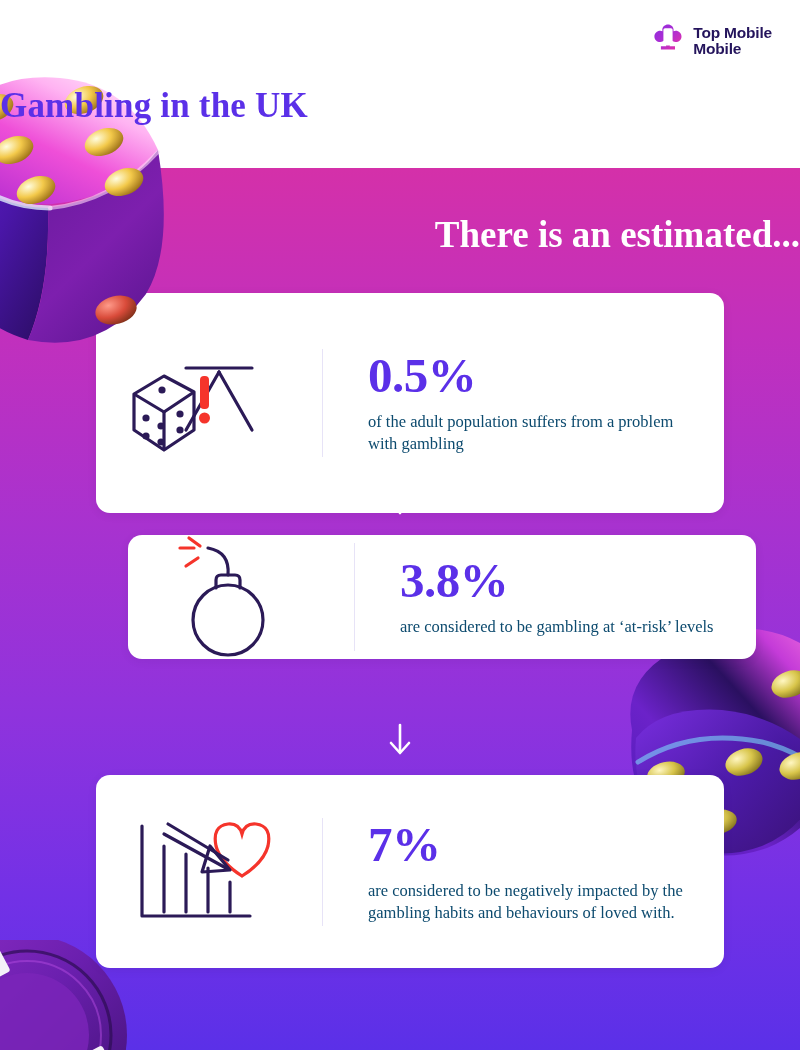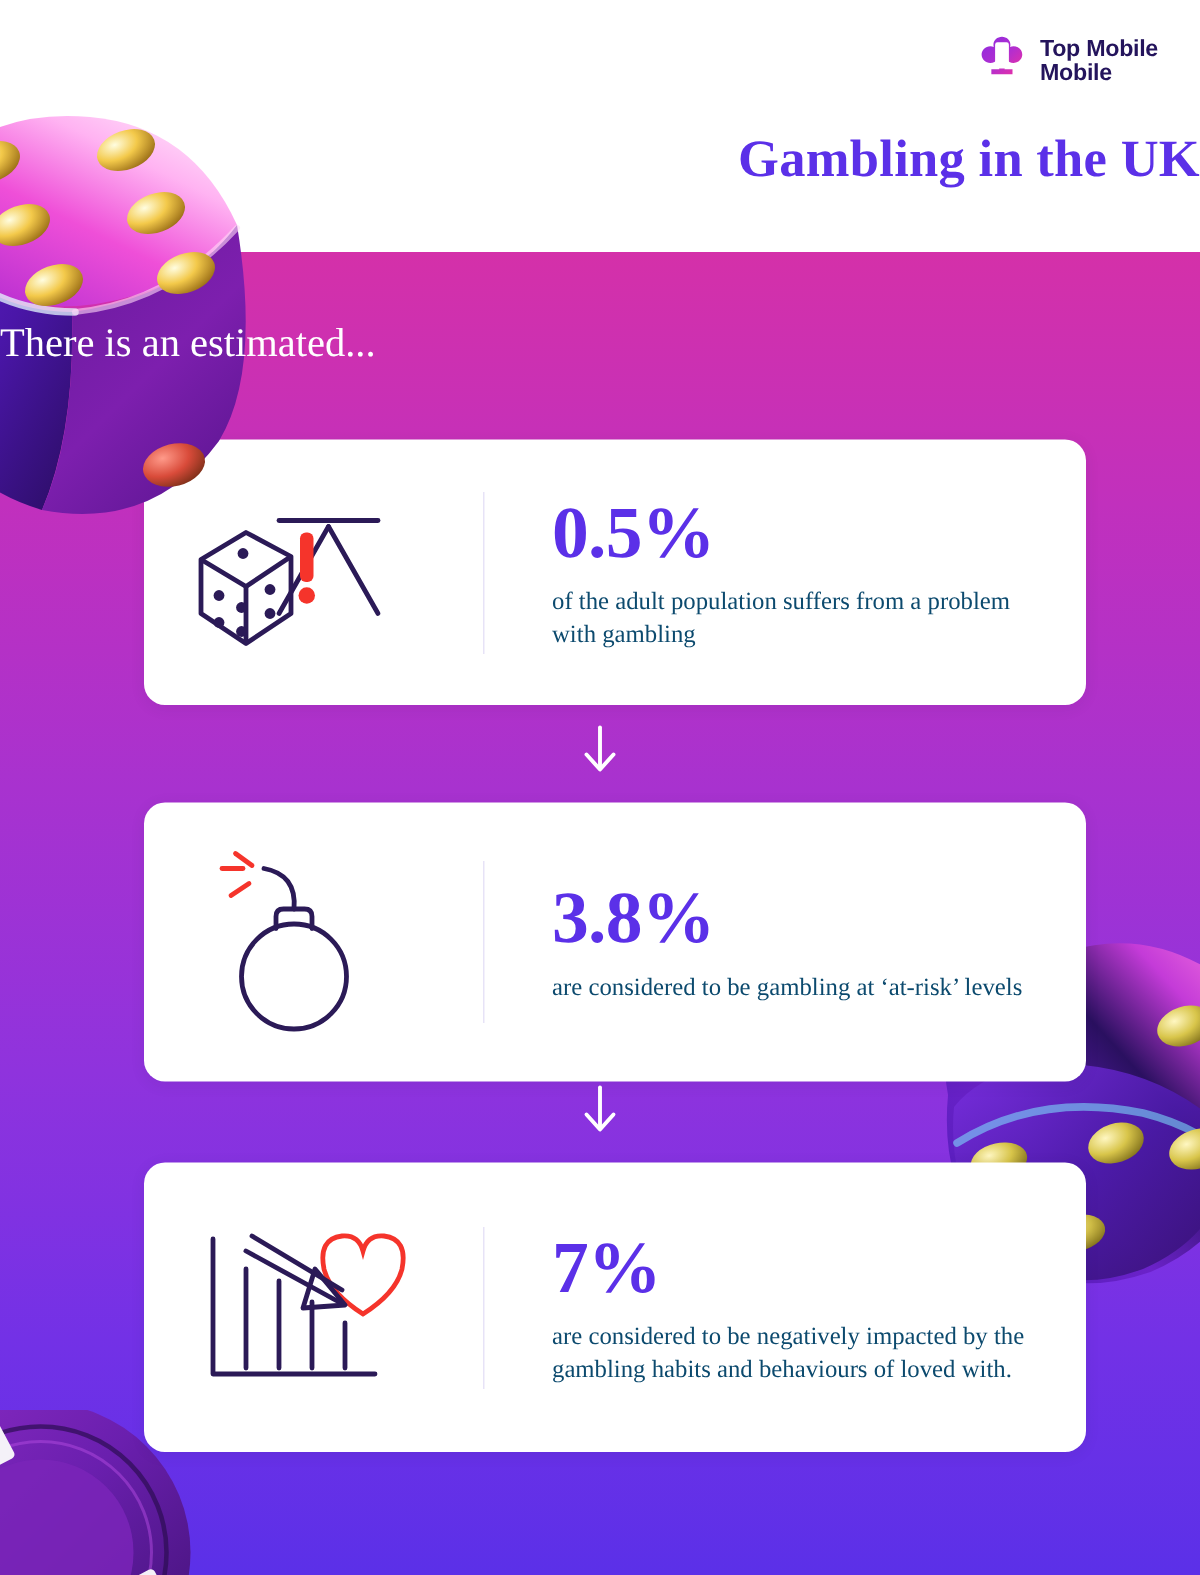--- a/index.html
+++ b/index.html
@@ -53,35 +53,35 @@
     font-size: 15.5px;
     line-height: 1.05;
     color: #24145c;
     letter-spacing: -0.2px;
   }
 
   .poster-title {
     position: absolute;
     left: 0; right: 0;
     top: 86px;
-    text-align: right;
+    text-align: left;
     font-size: 35px;
     font-weight: bold;
     color: #5b30e8;
     letter-spacing: 0.2px;
     z-index: 5;
   }
 
   .subtitle {
     position: absolute;
     left: 0; right: 0;
     top: 213px;
-    text-align: left;
-    font-size: 27px;
-    font-weight: normal;
+    text-align: right;
+    font-size: 37px;
+    font-weight: bold;
     color: #ffffff;
     z-index: 5;
   }
 
   
   .deco { position: absolute; z-index: 3; pointer-events: none; }
   .dice-top { left: -68px; top: 58px; width: 280px; height: 300px; z-index: 4; }
   .dice-right { right: -42px; top: 610px; width: 250px; height: 260px; z-index: 1; }
   .chip-bottom { left: -58px; top: 940px; width: 250px; height: 170px; z-index: 1; }
 
@@ -90,22 +90,22 @@
     position: absolute;
     left: 96px;
     width: 628px;
     background: #ffffff;
     border-radius: 14px;
     z-index: 3;
     display: flex;
     align-items: center;
     box-shadow: 0 2px 10px rgba(40,10,70,0.08);
   }
-  .card-1 { top: 293px; height: 177px; }
-  .card-2 { top: 535px; height: 186px; }
+  .card-1 { top: 293px; height: 220px; }
+  .card-2 { top: 535px; height: 124px; margin-left: 32px; }
   .card-3 { top: 775px; height: 193px; }
 
   .card-icon {
     width: 226px;
     flex: 0 0 226px;
     display: flex;
     align-items: center;
     justify-content: center;
     height: 100%;
   }

